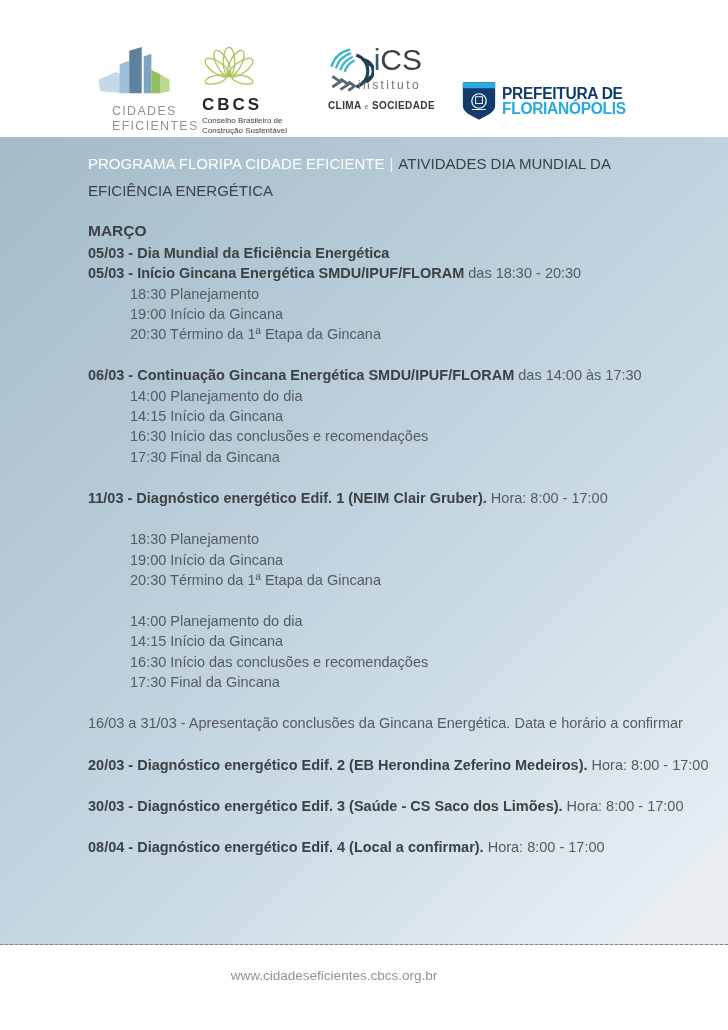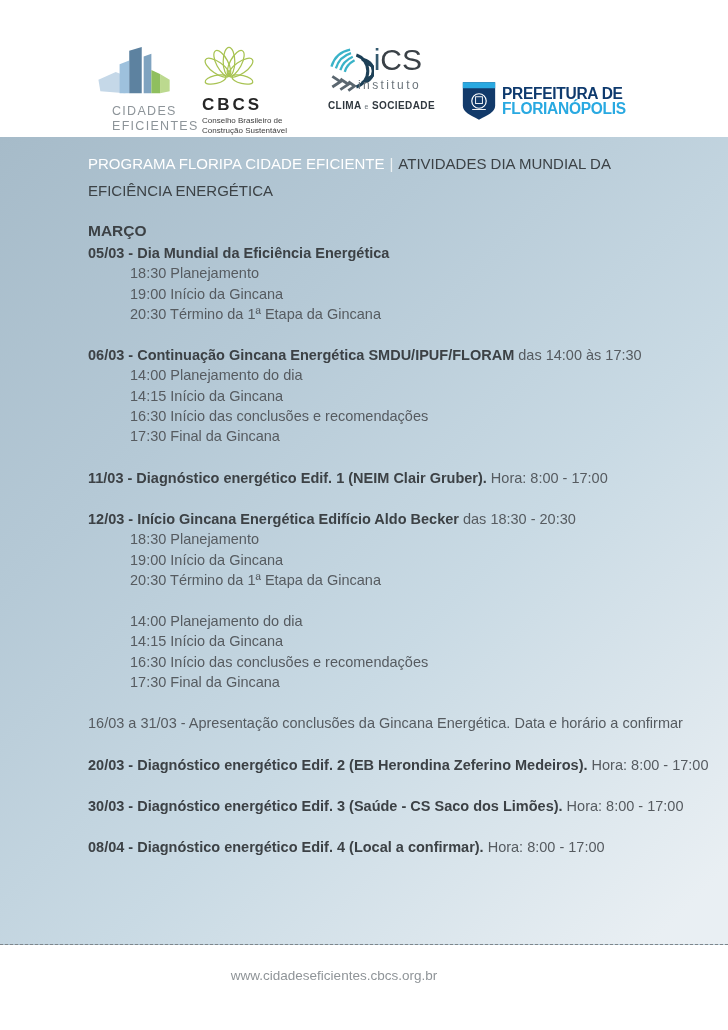--- a/index.html
+++ b/index.html
@@ -133,36 +133,36 @@
   <section class="panel">
     <div class="panel-header">
       <span class="ph-white">PROGRAMA FLORIPA CIDADE EFICIENTE</span><span class="ph-sep">|</span><span class="ph-dark">ATIVIDADES DIA MUNDIAL DA EFICIÊNCIA ENERGÉTICA</span>
     </div>
 
     <h2 class="month">MARÇO</h2>
 
     <div id="schedule">
         <div class="block">
           <div class="line"><span class="b">05/03 - Dia Mundial da Eficiência Energética</span></div>
+          <div class="line"><span class="b">05/03 - Início Gincana Energética SMDU/IPUF/FLORAM</span><span class="r"> das 18:30 - 20:30</span></div>
           <div class="line indent"><span class="r">18:30 Planejamento</span></div>
           <div class="line indent"><span class="r">19:00 Início da Gincana</span></div>
           <div class="line indent"><span class="r">20:30 Término da 1ª Etapa da Gincana</span></div>
         </div>
         <div class="block">
           <div class="line"><span class="b">06/03 - Continuação Gincana Energética SMDU/IPUF/FLORAM</span><span class="r"> das 14:00 às 17:30</span></div>
           <div class="line indent"><span class="r">14:00 Planejamento do dia</span></div>
           <div class="line indent"><span class="r">14:15 Início da Gincana</span></div>
           <div class="line indent"><span class="r">16:30 Início das conclusões e recomendações</span></div>
           <div class="line indent"><span class="r">17:30 Final da Gincana</span></div>
         </div>
         <div class="block">
           <div class="line"><span class="b">11/03 - Diagnóstico energético Edif. 1 (NEIM Clair Gruber).</span><span class="r"> Hora: 8:00 - 17:00</span></div>
         </div>
         <div class="block">
-          <div class="line"><span class="b">12/03 - Início Gincana Energética Edifício Aldo Becker</span><span class="r"> das 18:30 - 20:30</span></div>
           <div class="line indent"><span class="r">18:30 Planejamento</span></div>
           <div class="line indent"><span class="r">19:00 Início da Gincana</span></div>
           <div class="line indent"><span class="r">20:30 Término da 1ª Etapa da Gincana</span></div>
         </div>
         <div class="block">
           <div class="line indent"><span class="r">14:00 Planejamento do dia</span></div>
           <div class="line indent"><span class="r">14:15 Início da Gincana</span></div>
           <div class="line indent"><span class="r">16:30 Início das conclusões e recomendações</span></div>
           <div class="line indent"><span class="r">17:30 Final da Gincana</span></div>
         </div>

